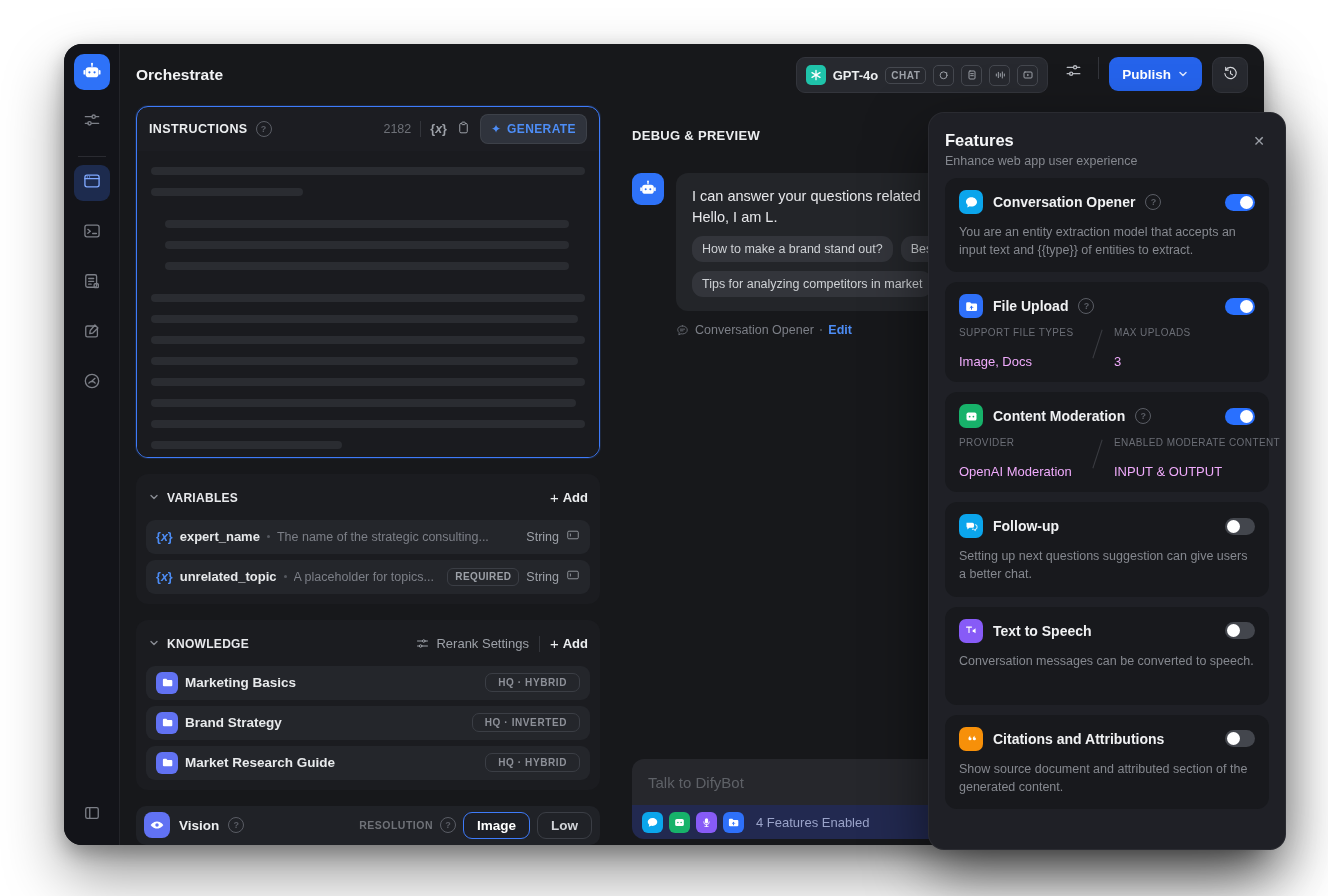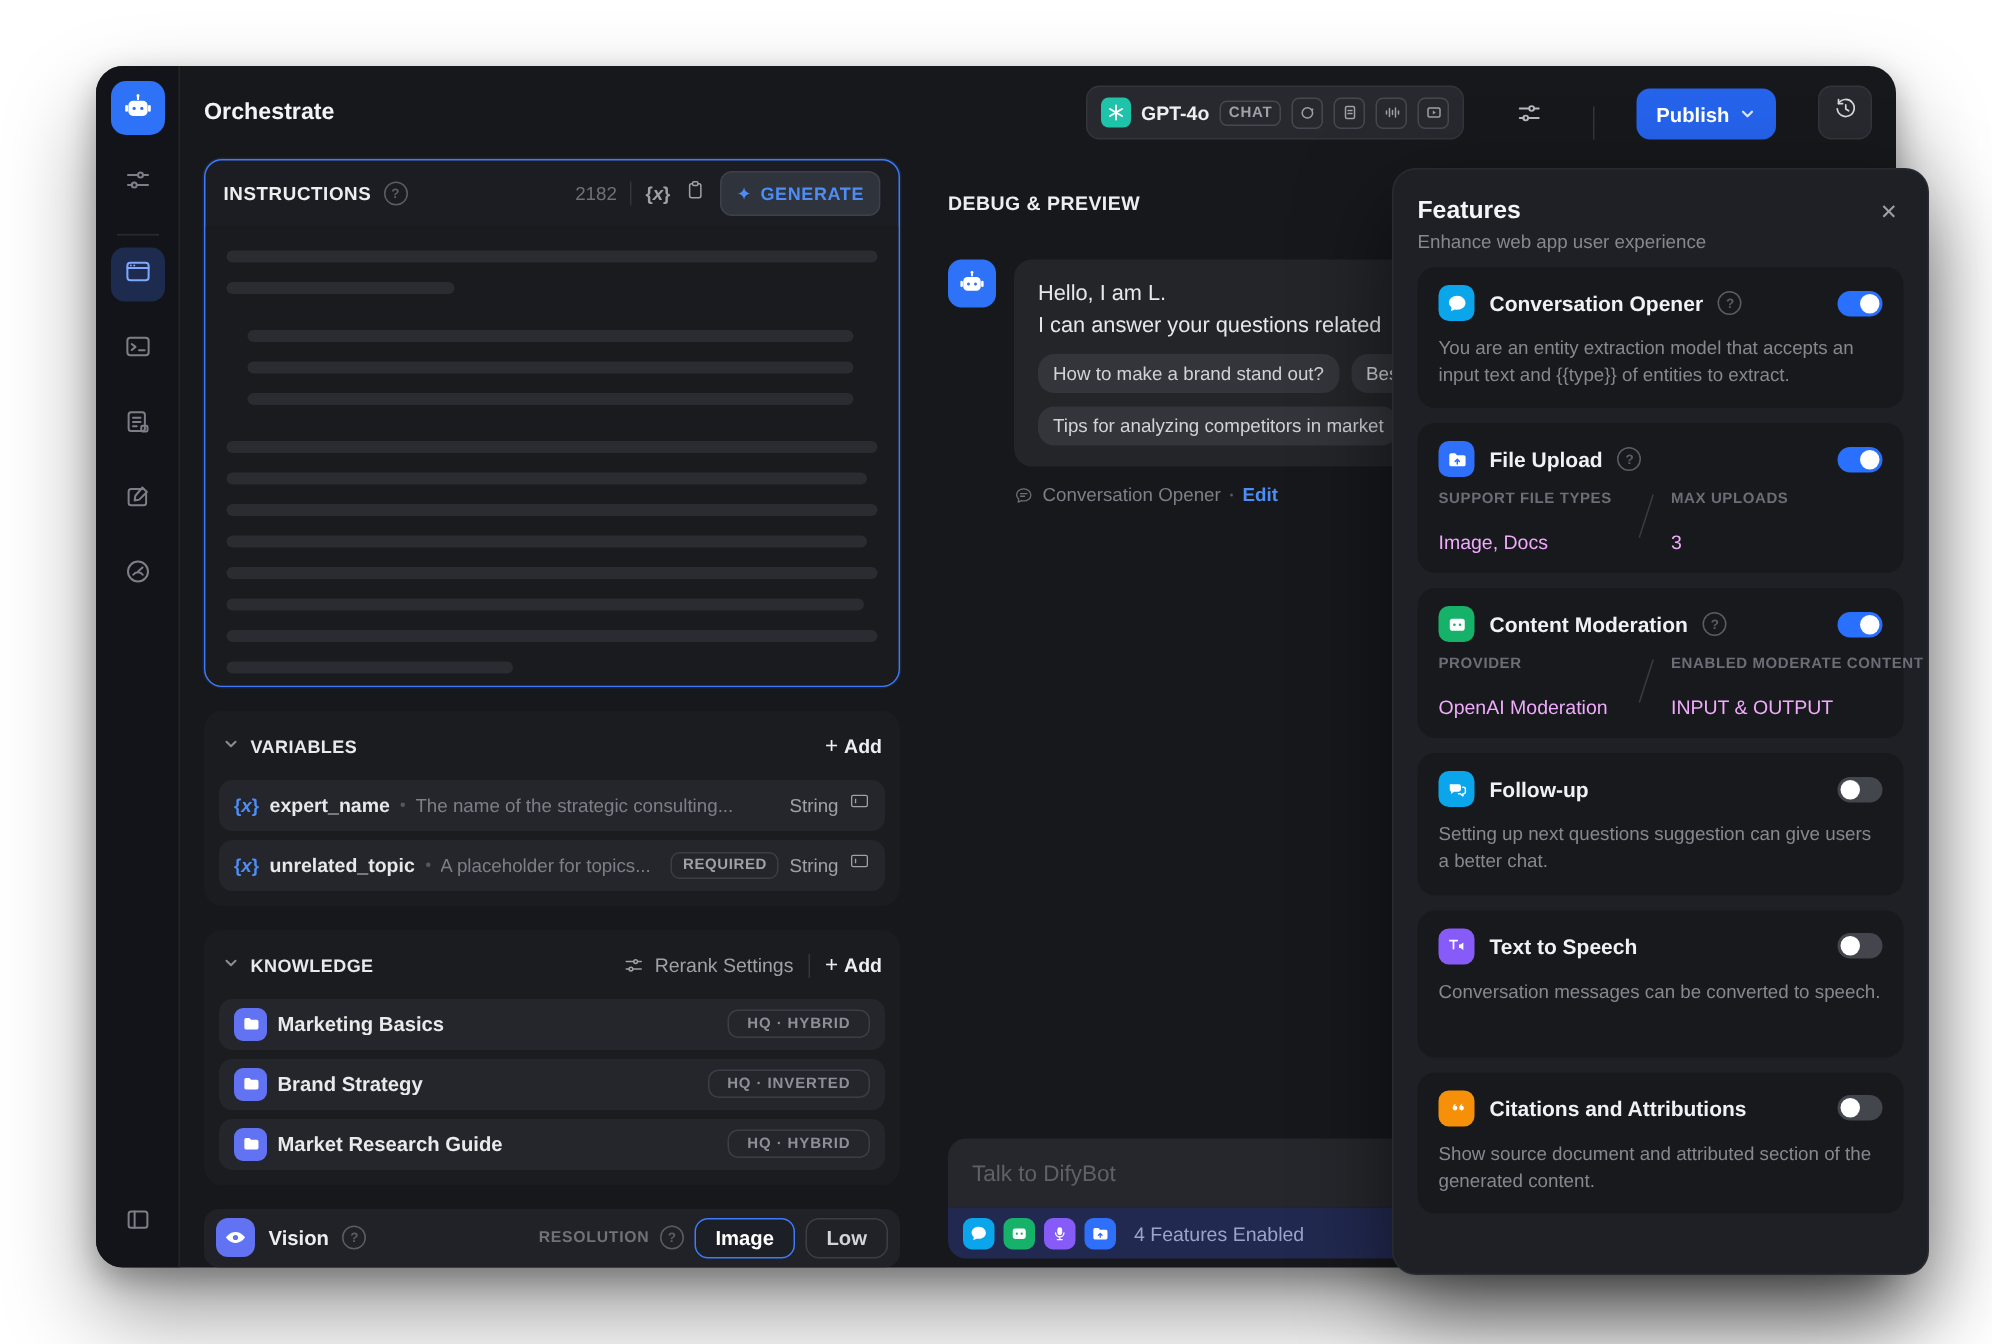--- a/index.html
+++ b/index.html
@@ -11,21 +11,21 @@
   .side-ic{width:36px;height:36px;border-radius:9px;display:flex;align-items:center;justify-content:center;margin-top:14px;cursor:pointer}
   .side-ic svg{width:20px;height:20px;stroke:#7c7f87;fill:none;stroke-width:1.6;stroke-linecap:round;stroke-linejoin:round}
   .side-ic.active{background:#1d2b4e;margin-top:8px}
   .side-ic.active svg{stroke:#7fa8ff}
   .side-div{width:28px;height:1px;background:#2a2b31;margin-top:16px}
   .side-bottom{margin-top:auto}
   
   .main{flex:1;display:flex;flex-direction:column;min-width:0}
   .topbar{height:62px;display:flex;align-items:center;justify-content:space-between;padding:0 16px;flex:none}
   .page-title{font-size:15.5px;font-weight:700;color:#f2f3f5}
-  .top-right{display:flex;align-items:flex-end;gap:28px}
+  .top-right{display:flex;align-items:flex-start;gap:10px}
   .model-pill{height:34px;background:#27292f;border:1px solid #33353c;border-radius:9px;display:flex;align-items:center;gap:7px;padding:0 9px;cursor:pointer}
   .model-logo{width:20px;height:20px;border-radius:5px;background:#1fc3aa;display:flex;align-items:center;justify-content:center}
   .model-name{font-size:13px;font-weight:700;color:#eceef0}
   .mode-badge{border:1px solid #45484f;border-radius:5px;font-size:10px;letter-spacing:.5px;color:#9da1a8;padding:2px 5px;font-weight:600}
   .cap-badge{width:19px;height:19px;border:1px solid #45484f;border-radius:5px;display:flex;align-items:center;justify-content:center}
   .cap-badge svg{width:12px;height:12px;stroke:#9da1a8;fill:none;stroke-width:1.5;stroke-linecap:round;stroke-linejoin:round}
   .param-ic{width:30px;height:30px;display:flex;align-items:center;justify-content:center;cursor:pointer}
   .param-ic svg{width:19px;height:19px;stroke:#b6b9bf;fill:none;stroke-width:1.6;stroke-linecap:round}
   .vdiv{width:1px;height:22px;background:#33353b}
   .publish-btn{height:34px;background:#2563eb;border-radius:9px;color:#fff;font-size:13.5px;font-weight:700;display:flex;align-items:center;gap:6px;padding:0 13px;cursor:pointer}
@@ -117,21 +117,21 @@
   .feat-icon svg{width:15px;height:15px}
   .fcard-title{font-size:14px;font-weight:700;color:#f0f1f3}
   .toggle{margin-left:auto;width:30px;height:17px;border-radius:9px;background:#43464d;position:relative;cursor:pointer;flex:none}
   .toggle .knob{position:absolute;top:2px;left:2px;width:13px;height:13px;border-radius:50%;background:#fff;transition:left .1s}
   .toggle.on{background:#2970ff}
   .toggle.on .knob{left:15px}
   .fdesc{font-size:12.5px;color:#85888f;line-height:1.45;margin-top:9px}
   .ffields{display:flex;margin-top:9px}
   .fcol{min-width:0}
   .fcol1{width:132px;flex:none}
-  .flabel{font-size:10px;letter-spacing:.4px;color:#6b6e76;font-weight:700;white-space:nowrap}
+  .flabel{font-size:10px;letter-spacing:.4px;color:#6b6e76;font-weight:400;white-space:nowrap}
   .fvalue{font-size:13px;color:#f0abfc;margin-top:16px;white-space:nowrap}
   .fslash{width:1px;height:30px;background:#3a3c42;transform:rotate(18deg);margin:2px 16px 0 6px;flex:none}
 </style>
 </head>
 <body>
 
 <div class="app">
 
   <div class="sidebar">
     <div class="logo">
@@ -410,22 +410,22 @@
                   <path d="M12 3.2v3" stroke="#fff" stroke-width="1.5"></path>
                   <circle cx="12" cy="3" r="1.1" fill="#fff"></circle>
                   <rect x="5" y="6.8" width="14" height="11" rx="3.4" fill="#fff"></rect>
                   <rect x="2.7" y="9.8" width="2" height="5" rx="1" fill="#fff"></rect>
                   <rect x="19.3" y="9.8" width="2" height="5" rx="1" fill="#fff"></rect>
                   <circle cx="9.2" cy="12.3" r="1.2" fill="#2e72f8"></circle>
                   <circle cx="14.8" cy="12.3" r="1.2" fill="#2e72f8"></circle>
                 </svg>
             </div>
             <div class="bubble">
+              <div class="msg-line">I can answer your questions related</div>
               <div class="msg-line">Hello, I am L.</div>
-              <div class="msg-line">I can answer your questions related</div>
               <div class="chips">
                 <span class="chip">How to make a brand stand out?</span>
                 <span class="chip">Best practices</span>
               </div>
               <div class="chips">
                 <span class="chip">Tips for analyzing competitors in market</span>
               </div>
             </div>
           </div>
           <div class="opener-cap">

